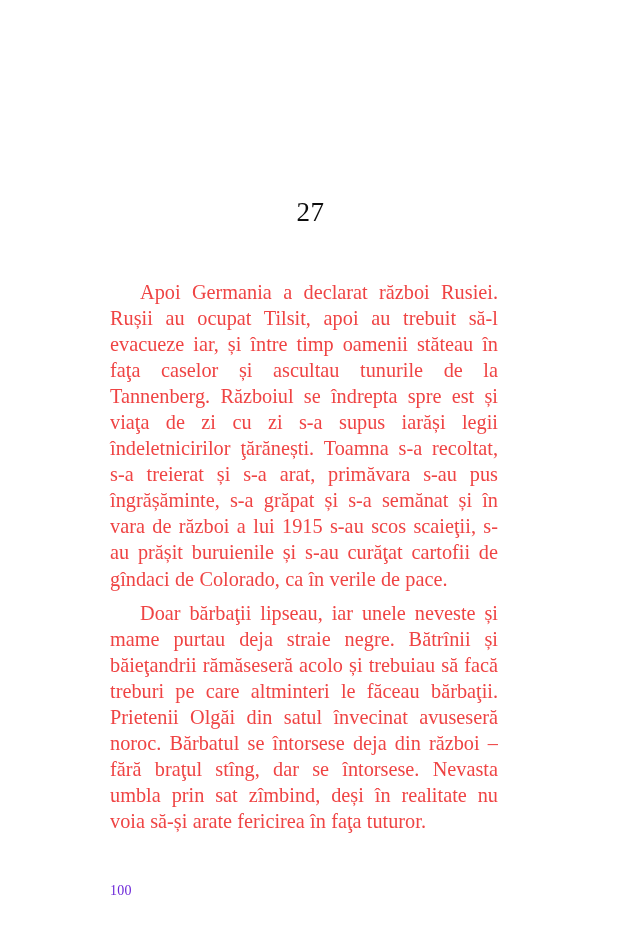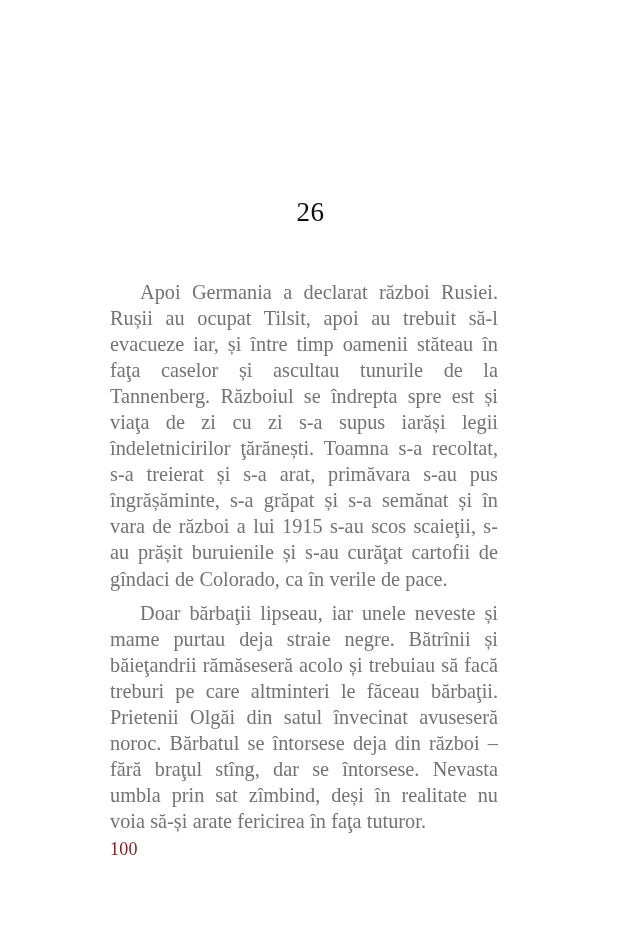--- a/index.html
+++ b/index.html
@@ -45,45 +45,45 @@
   }
 
   .body-paragraph {
     margin: 0;
     font-size: 20.3px;
     line-height: 26.05px;
     text-align: justify;
     text-justify: inter-word;
     text-indent: 30px;
     hyphens: manual;
-    color: #737373;
+    color: #ef4444;
     word-spacing: 0.2px;
   }
 
   .body-paragraph + .body-paragraph {
     margin-top: 8px;
   }
 
   
   .page-number {
     position: absolute;
     left: 110px;
-    top: 838px;
-    font-size: 18px;
+    top: 880px;
+    font-size: 14px;
     line-height: 22px;
     letter-spacing: 0.3px;
-    color: #7f1d1d;
+    color: #6d28d9;
   }
 </style>
 </head>
 <body>
 
 <div class="page">
 
-  <div class="chapter-number">26</div>
+  <div class="chapter-number">27</div>
 
   <div class="text-column">
     <p class="body-paragraph">Apoi Germania a declarat război Rusiei. Rușii au ocupat Tilsit, apoi au trebuit să-l evacueze iar, și între timp oamenii stăteau în faţa caselor și ascultau tunurile de la Tannenberg. Războiul se îndrepta spre est și viaţa de zi cu zi s-a supus iarăși legii îndeletnicirilor ţărănești. Toamna s-a recoltat, s-a treierat și s-a arat, primăvara s-au pus îngrășăminte, s-a grăpat și s-a semănat și în vara de război a lui 1915 s-au scos scaieţii, s-au prășit buruienile și s-au curăţat cartofii de gîndaci de Colorado, ca în verile de pace.</p>
     <p class="body-paragraph">Doar bărbaţii lipseau, iar unele neveste și mame purtau deja straie negre. Bătrînii și băieţandrii rămăseseră acolo și trebuiau să facă treburi pe care altminteri le făceau bărbaţii. Prietenii Olgăi din satul învecinat avuseseră noroc. Bărbatul se întorsese deja din război – fără braţul stîng, dar se întorsese. Nevasta umbla prin sat zîmbind, deși în realitate nu voia să-și arate fericirea în faţa tuturor.</p>
   </div>
 
   <div class="page-number">100</div>
 
 </div>
 

